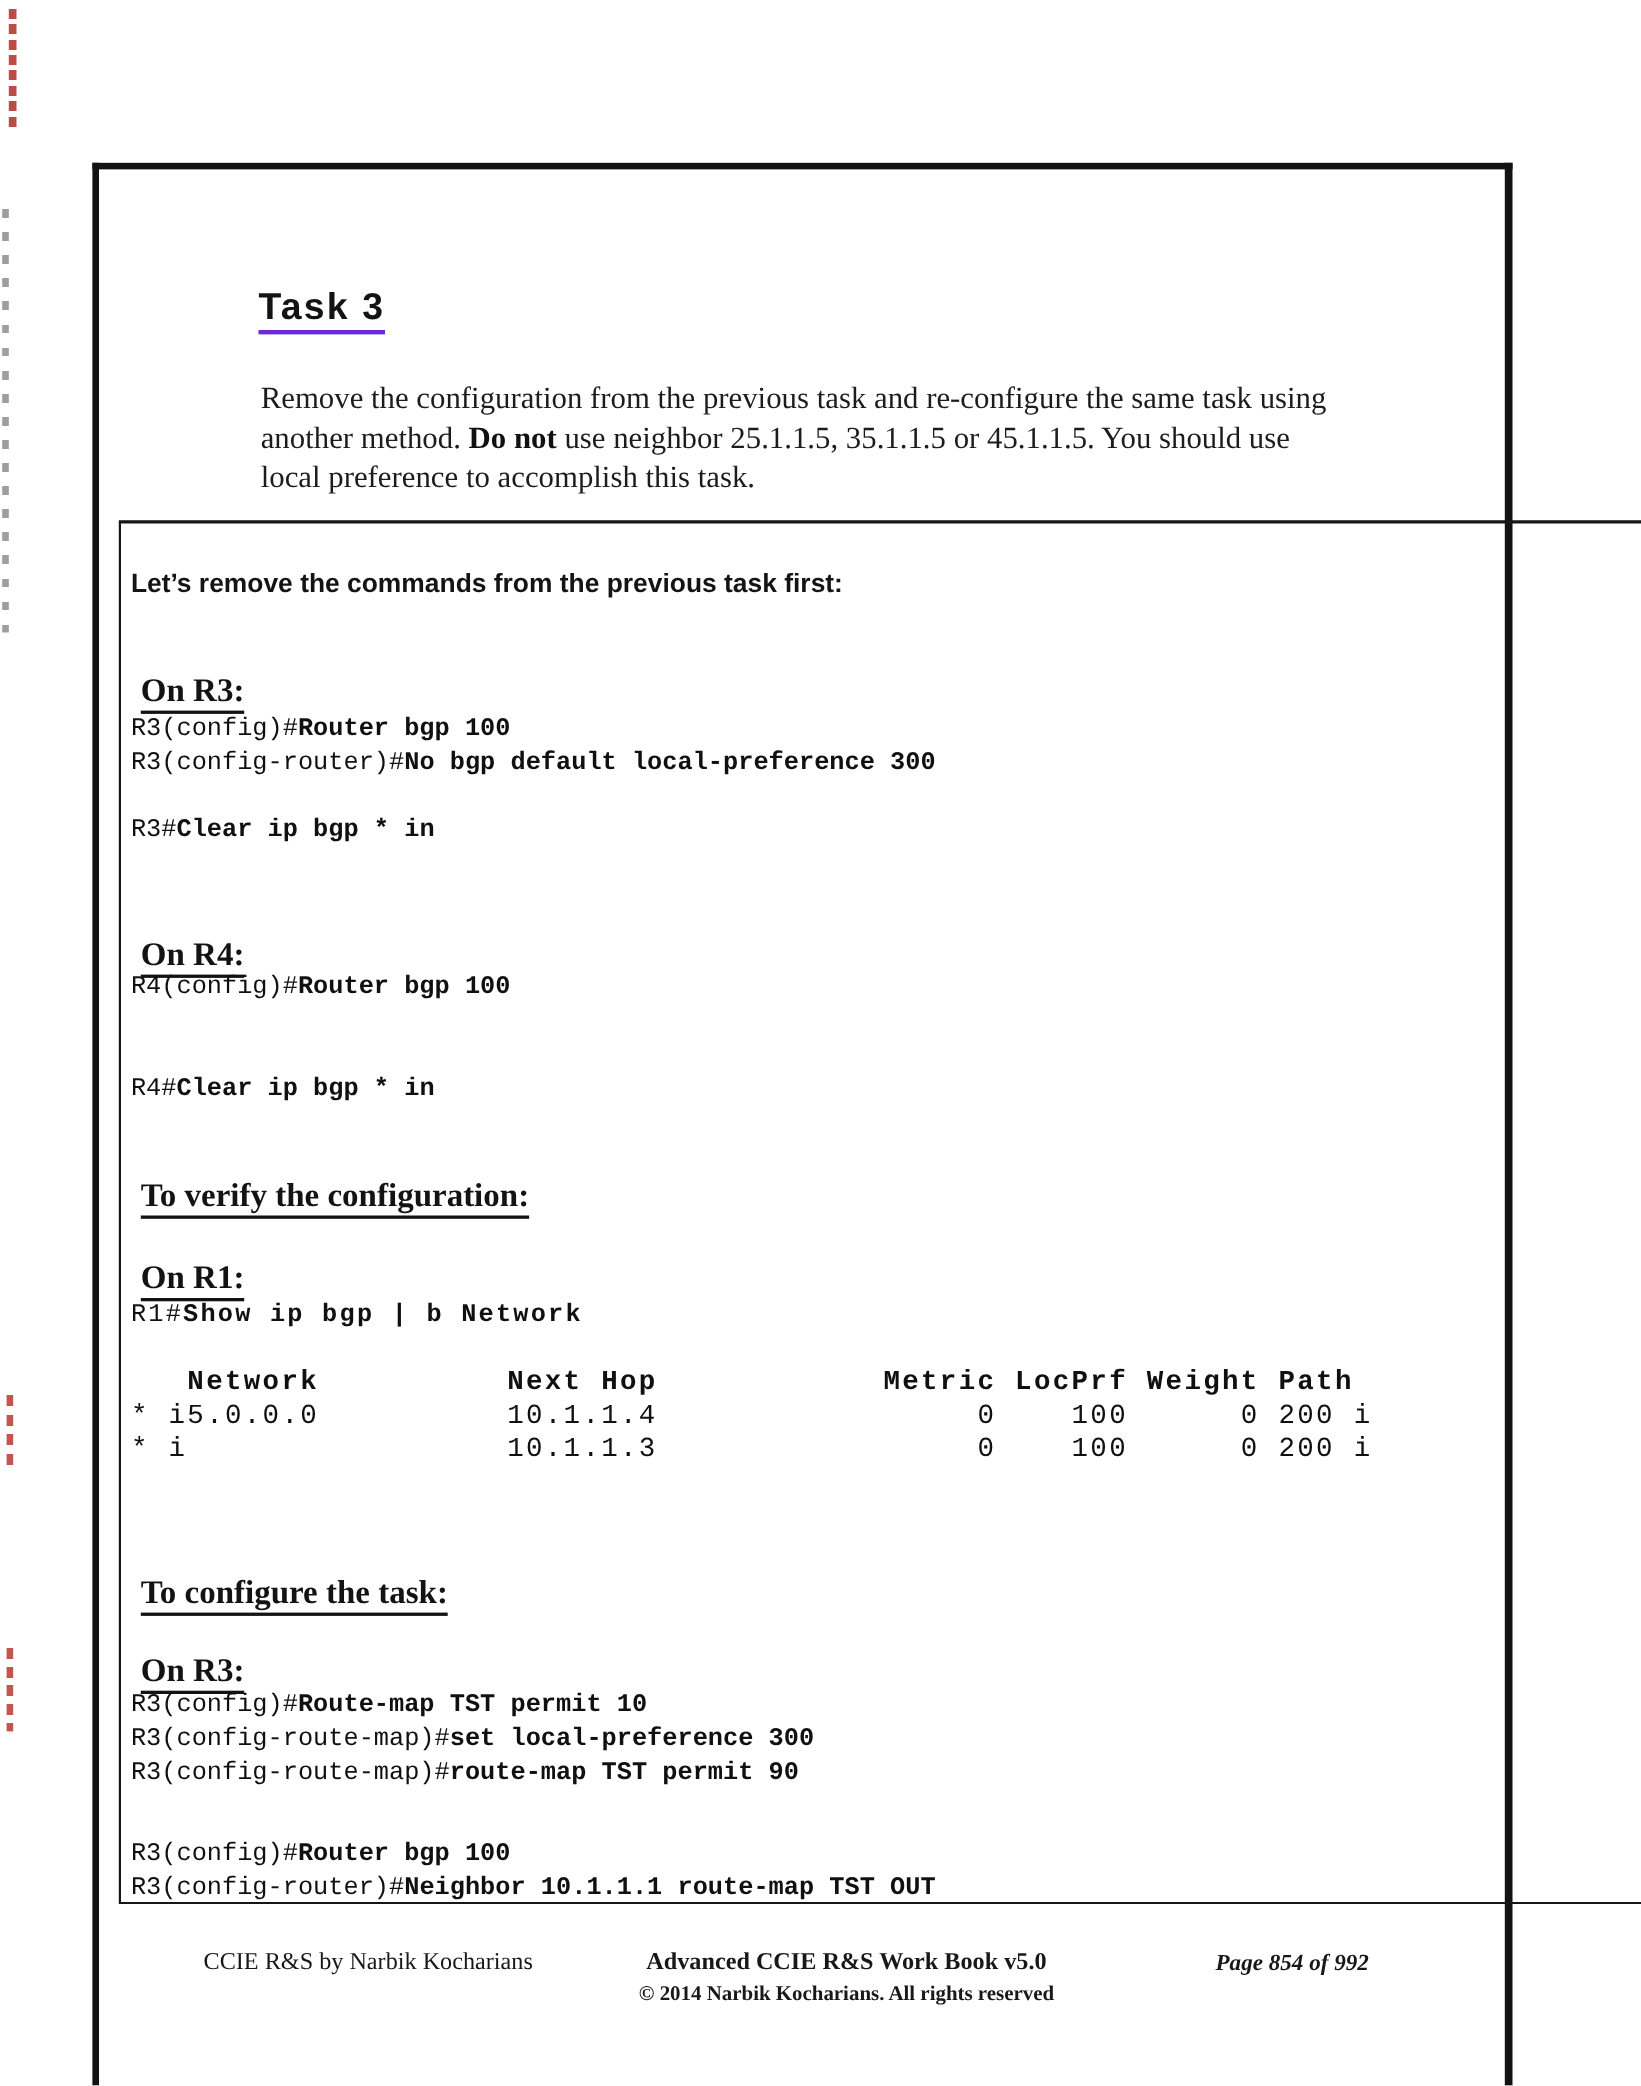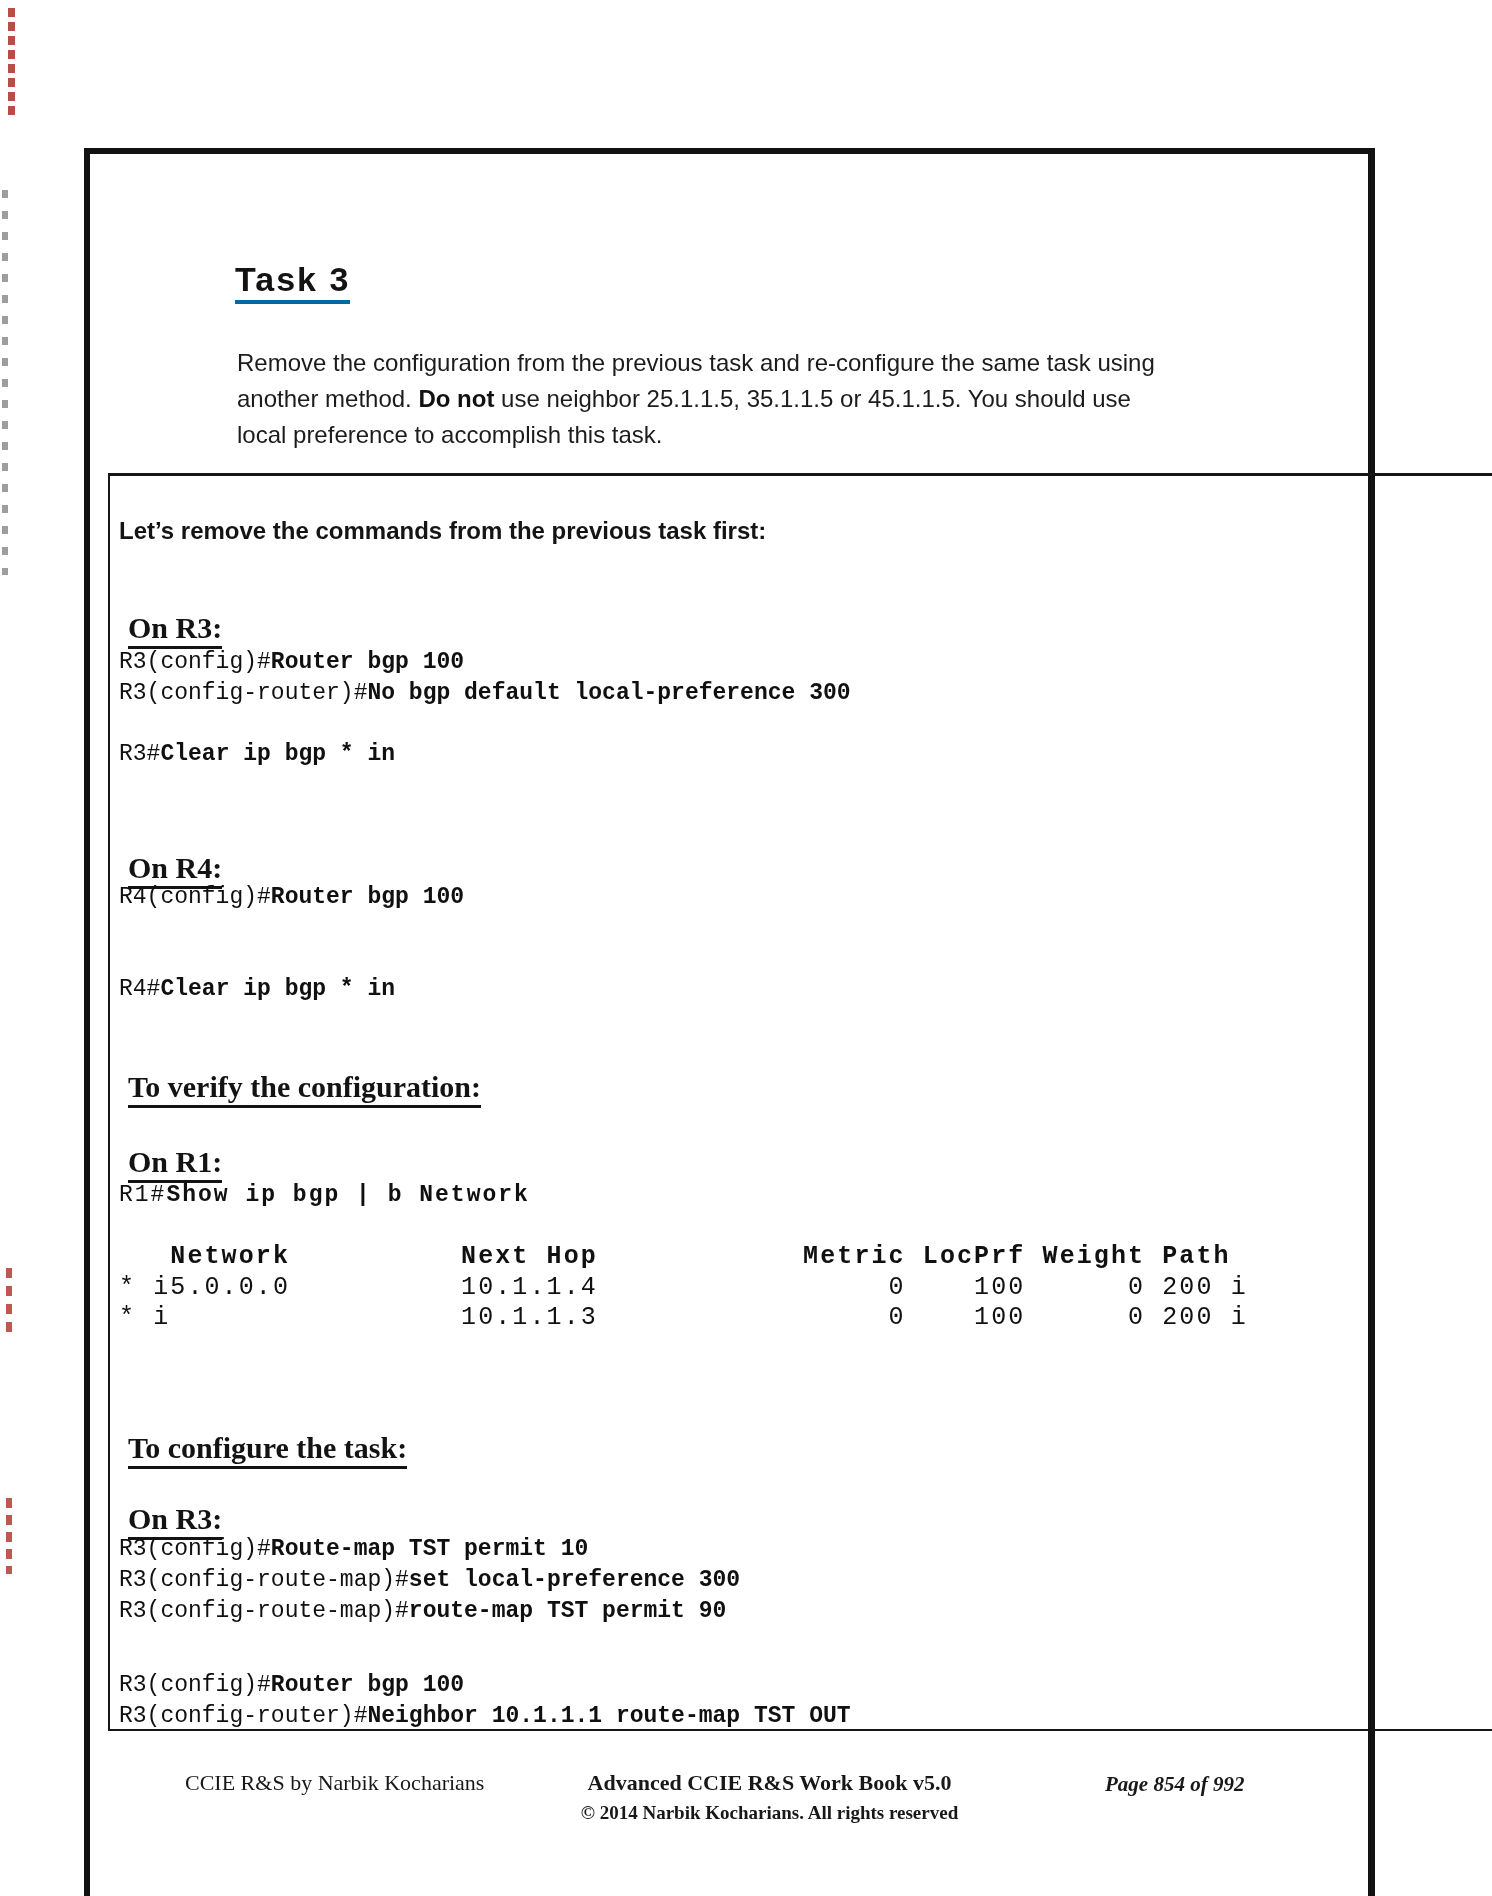--- a/index.html
+++ b/index.html
@@ -22,25 +22,25 @@
 
   
   .page-border{
     left:84px;top:148px;width:1291px;height:1748px;box-sizing:border-box;
     border:6px solid #121212;border-right-width:7px;border-bottom:none;
   }
 
   .task-title{
     left:235px;top:261px;display:inline-block;
     font-size:34px;font-weight:bold;letter-spacing:2px;color:#131313;
-    border-bottom:4px solid #0369a1;padding-bottom:2px;line-height:1.1;
+    border-bottom:4px solid #6d28d9;padding-bottom:2px;line-height:1.1;
   }
   .task-desc{
     left:237px;top:345px;width:1060px;
-    font-size:24px;line-height:36px;color:#1c1c1c;
+    font-size:28px;line-height:36px;color:#1c1c1c;font-family:Liberation Serif, serif;
   }
   .task-desc b{color:#111;}
 
   
   .solution-box{
     left:108px;top:473px;width:1420px;height:1258px;box-sizing:border-box;
     border:2px solid #161616;border-top-width:3px;position:absolute;
   }
   .solution-box .abs{left:9px;}
 

